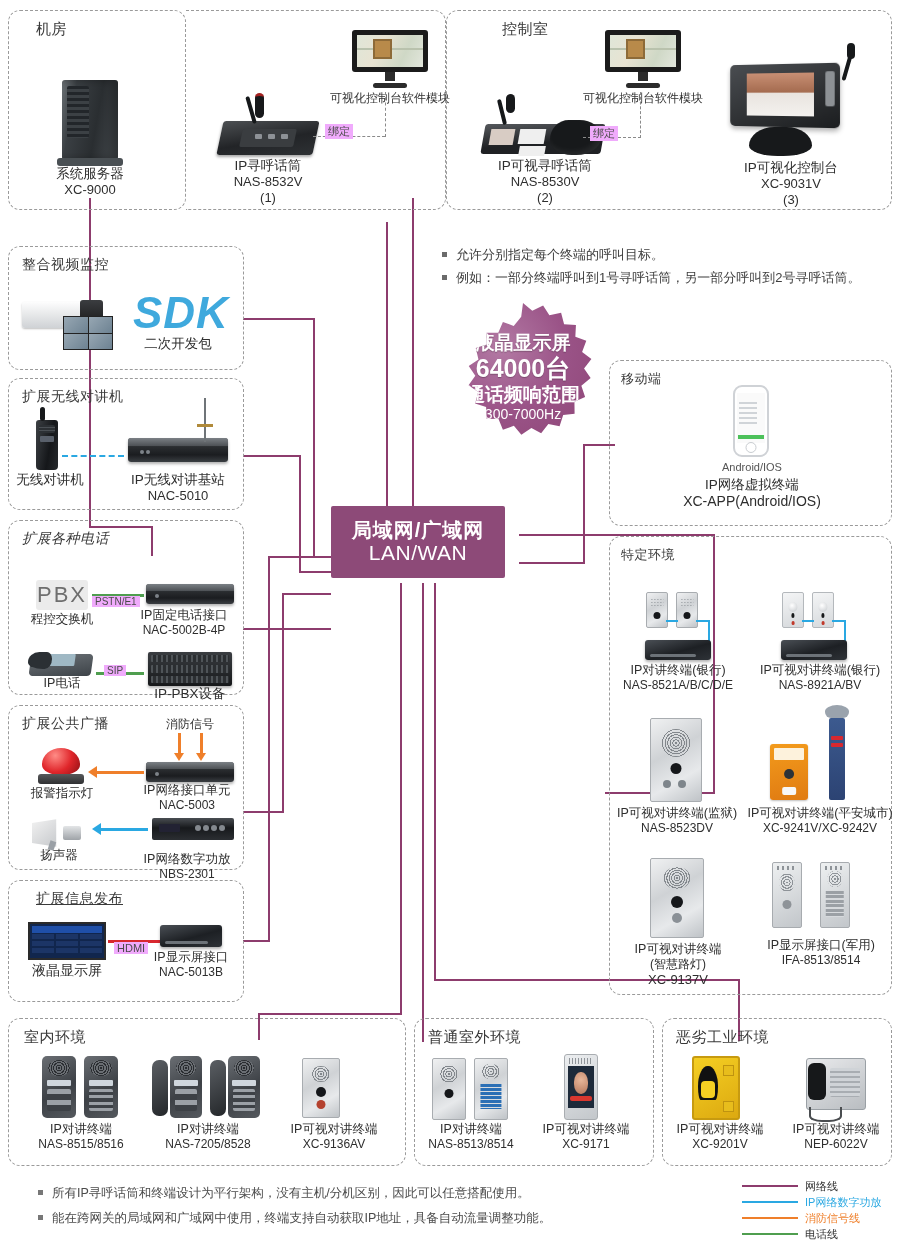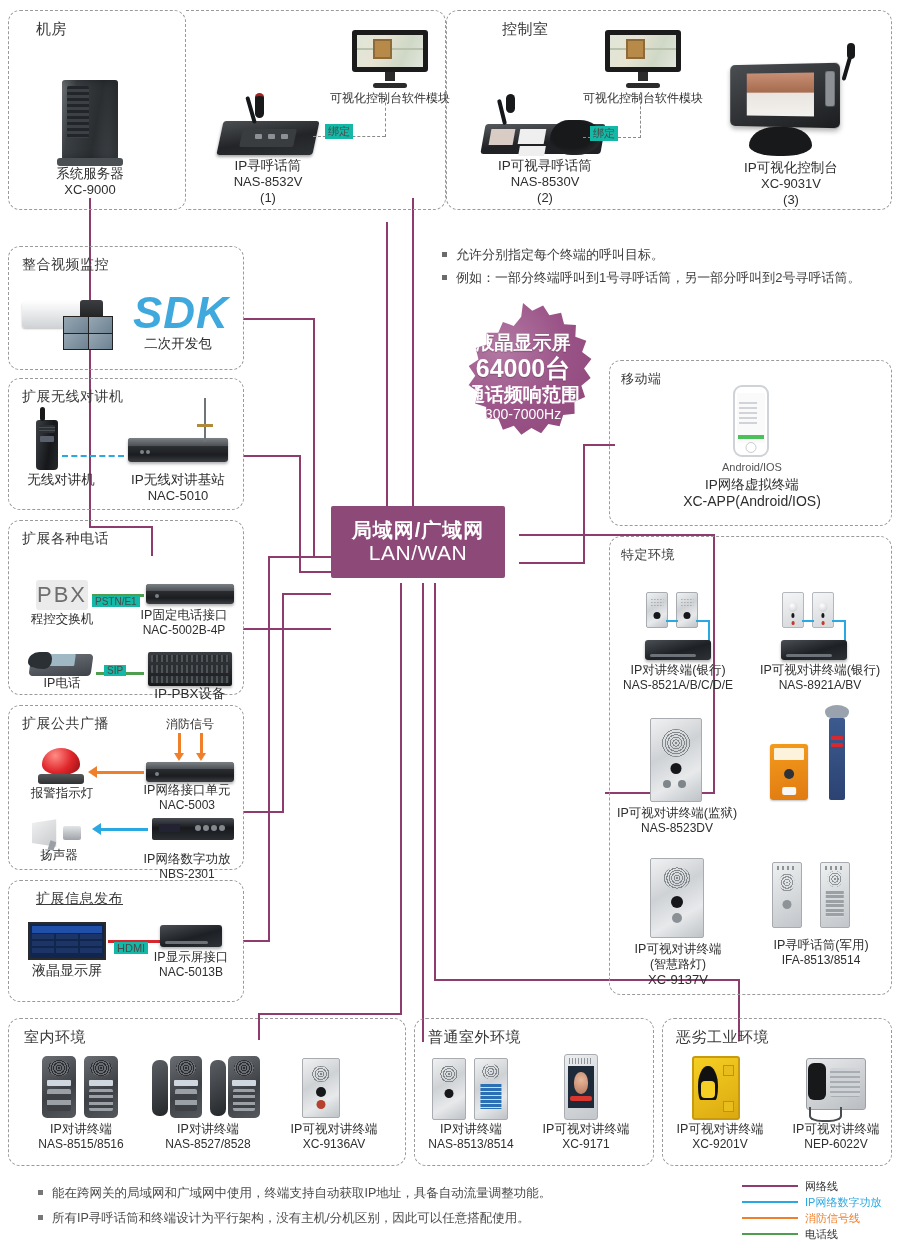--- a/index.html
+++ b/index.html
@@ -281,21 +281,21 @@
   .ebox .s{position:absolute;left:50%;bottom:9%;transform:translateX(-50%);width:36%;height:14%;
       background:#f7f7f7;border-radius:2px;}
 
   
   .mterm{background:linear-gradient(150deg,#eef0f1,#c2c6ca);border:1px solid #a7abaf;border-radius:2px;box-sizing:border-box;}
   .mterm .sp{position:absolute;left:50%;top:16%;transform:translateX(-50%);width:54%;height:30%;
       border-radius:50%;background:repeating-radial-gradient(circle,#9196... 0 0,#8e9398 0 1px,transparent 1px 2.6px);}
   .mterm .t{position:absolute;left:16%;top:5%;width:68%;height:6%;
       background:repeating-linear-gradient(90deg,#8e9398 0 2px,transparent 2px 5px);}
 
-  .hdmi-lbl,.sip-lbl,.pstn-lbl,.bind-lbl,.fire-lbl{position:absolute;font-size:11px;color:#4a4a4a;background:#14b8a6;padding:0 3px;}
+  .hdmi-lbl,.sip-lbl,.pstn-lbl,.bind-lbl,.fire-lbl{position:absolute;font-size:11px;color:#4a4a4a;background:#f0abfc;padding:0 3px;}
 </style>
 </head>
 <body>
 
 <div id="page">
 
   <div class="ln v" style="left:89px;top:198px;height:330px;"></div>
   <div class="ln h" style="left:89px;top:526px;width:64px;"></div>
   <div class="ln v" style="left:151px;top:526px;height:30px;"></div>
 
@@ -470,30 +470,30 @@
   </div>
   <div class="dashblue" style="left:62px;top:455px;width:62px;"></div>
   <div class="art rack" style="left:128px;top:438px;width:100px;height:24px;">
     <div class="top"></div>
     <div class="led" style="left:12%;"></div>
     <div class="led" style="left:18%;"></div>
   </div>
   <div class="ln v" style="left:204px;top:398px;height:44px;width:2.4px;background:#6f7478;"></div>
   <div class="ln h" style="left:197px;top:424px;width:16px;height:3px;background:#b08a3a;"></div>
 
-  <div class="dev" style="left:21px;top:472px;width:80px;">
+  <div class="dev" style="left:10px;top:472px;width:80px;">
     <div class="l1">无线对讲机</div>
   </div>
   <div class="dev" style="left:112px;top:472px;width:132px;">
     <div class="l1">IP无线对讲基站</div>
     <div class="l2">NAC-5010</div>
   </div>
 
   <div class="panel" style="left:8px;top:520px;width:236px;height:175px;"></div>
-  <div class="panel-title" style="left:22px;top:530px;font-size:14px;">扩展各种电话</div>
+  <div class="panel-title" style="left:22px;top:530px;font-size:14px;font-style:italic;">扩展各种电话</div>
 
   <div class="pbxlogo" style="left:36px;top:580px;width:52px;height:30px;">
     <span>PBX</span>
   </div>
   <div class="ln h green" style="left:92px;top:594px;width:52px;height:2.6px;"></div>
   <div class="hdmi-lbl" style="left:92px;top:596px;font-size:10px;">PSTN/E1</div>
   <div class="art rack" style="left:146px;top:584px;width:88px;height:20px;">
     <div class="top"></div>
     <div class="led" style="left:10%;"></div>
   </div>
@@ -689,20 +689,24 @@
   <div class="art ebox" style="left:770px;top:744px;width:38px;height:56px;">
     <div class="lbl"></div>
     <div class="b"></div>
     <div class="s"></div>
   </div>
   <div class="art pole" style="left:829px;top:718px;width:16px;height:82px;">
     <div class="cam"></div>
     <div class="s" style="top:22%;"></div>
     <div class="s" style="top:30%;"></div>
   </div>
+  <div class="dev sm" style="left:744px;top:806px;width:152px;">
+    <div class="l1">IP可视对讲终端(平安城市)</div>
+    <div class="l2">XC-9241V/XC-9242V</div>
+  </div>
 
   <div class="art sst" style="left:650px;top:858px;width:54px;height:80px;">
     <div class="spk" style="top:10%;width:52%;height:28%;border-radius:50%;background:repeating-radial-gradient(circle,#82878c 0 1px,transparent 1px 2.4px);"></div>
     <div class="btn" style="top:48%;width:12px;height:12px;"></div>
     <div class="red" style="bottom:18%;width:10px;height:10px;background:#8a9096;"></div>
   </div>
   <div class="dev sm" style="left:612px;top:942px;width:132px;">
     <div class="l1">IP可视对讲终端</div>
     <div class="l2">(智慧路灯)</div>
     <div class="l3">XC-9137V</div>
@@ -712,21 +716,21 @@
     <div class="t"></div>
     <div class="sp" style="background:repeating-radial-gradient(circle,#8e9398 0 1px,transparent 1px 2.6px);"></div>
     <div style="position:absolute;left:50%;top:58%;transform:translateX(-50%);width:9px;height:9px;background:#8e9398;border-radius:50%;"></div>
   </div>
   <div class="art mterm" style="left:820px;top:862px;width:30px;height:66px;">
     <div class="t"></div>
     <div class="sp" style="top:12%;height:26%;background:repeating-radial-gradient(circle,#8e9398 0 1px,transparent 1px 2.6px);"></div>
     <div style="position:absolute;left:50%;top:44%;transform:translateX(-50%);width:66%;height:40%;background:repeating-linear-gradient(#9ba0a5 0 3px,#d7dadd 3px 4.5px);"></div>
   </div>
   <div class="dev sm" style="left:748px;top:938px;width:146px;">
-    <div class="l1">IP寻呼话筒(军用)</div>
+    <div class="l1">IP显示屏接口(军用)</div>
     <div class="l2">IFA-8513/8514</div>
   </div>
 
   <div class="panel" style="left:8px;top:1018px;width:398px;height:148px;"></div>
   <div class="panel-title" style="left:24px;top:1028px;">室内环境</div>
 
   <div class="art ind" style="left:42px;top:1056px;width:34px;height:62px;">
     <div class="sp"></div>
     <div class="ds"></div>
     <div class="kp" style="background:repeating-linear-gradient(#9ba0a6 0 5px,#3d4146 5px 11px);"></div>
@@ -748,21 +752,21 @@
     <div class="kp" style="background:repeating-linear-gradient(#9ba0a6 0 5px,#3d4146 5px 11px);"></div>
   </div>
   <div class="art hsd" style="left:210px;top:1060px;width:16px;height:56px;"></div>
   <div class="art ind" style="left:228px;top:1056px;width:32px;height:62px;">
     <div class="sp"></div>
     <div class="ds"></div>
     <div class="kp"></div>
   </div>
   <div class="dev sm" style="left:146px;top:1122px;width:124px;">
     <div class="l1">IP对讲终端</div>
-    <div class="l2">NAS-8527/8528</div>
+    <div class="l2">NAS-7205/8528</div>
   </div>
 
   <div class="art sst" style="left:302px;top:1058px;width:38px;height:60px;">
     <div class="spk" style="top:12%;width:54%;height:28%;border-radius:50%;background:repeating-radial-gradient(circle,#82878c 0 1px,transparent 1px 2.5px);"></div>
     <div class="btn" style="top:48%;width:10px;height:10px;"></div>
     <div class="red" style="bottom:14%;width:9px;height:9px;background:#b4422f;"></div>
   </div>
   <div class="dev sm" style="left:272px;top:1122px;width:124px;">
     <div class="l1">IP可视对讲终端</div>
     <div class="l2">XC-9136AV</div>
@@ -815,25 +819,25 @@
     <div class="gl"></div>
   </div>
   <div class="dev sm" style="left:780px;top:1122px;width:112px;">
     <div class="l1">IP可视对讲终端</div>
     <div class="l2">NEP-6022V</div>
   </div>
 
   <div class="footnote" style="left:38px;top:1183px;width:660px;">
     <div class="bl">
         <span class="sq"></span>
-        <span>能在跨网关的局域网和广域网中使用，终端支持自动获取IP地址，具备自动流量调整功能。</span>
+        <span>所有IP寻呼话筒和终端设计为平行架构，没有主机/分机区别，因此可以任意搭配使用。</span>
       </div>
     <div class="bl">
         <span class="sq"></span>
-        <span>所有IP寻呼话筒和终端设计为平行架构，没有主机/分机区别，因此可以任意搭配使用。</span>
+        <span>能在跨网关的局域网和广域网中使用，终端支持自动获取IP地址，具备自动流量调整功能。</span>
       </div>
   </div>
 
   <div id="legend" style="left:742px;top:1178px;">
     <div class="row">
       <span class="sw" style="background:#8d3c6d;"></span>
       <span class="lb" style="color:#333;">网络线</span>
     </div>
     <div class="row">
       <span class="sw" style="background:#2aa8e2;"></span>

